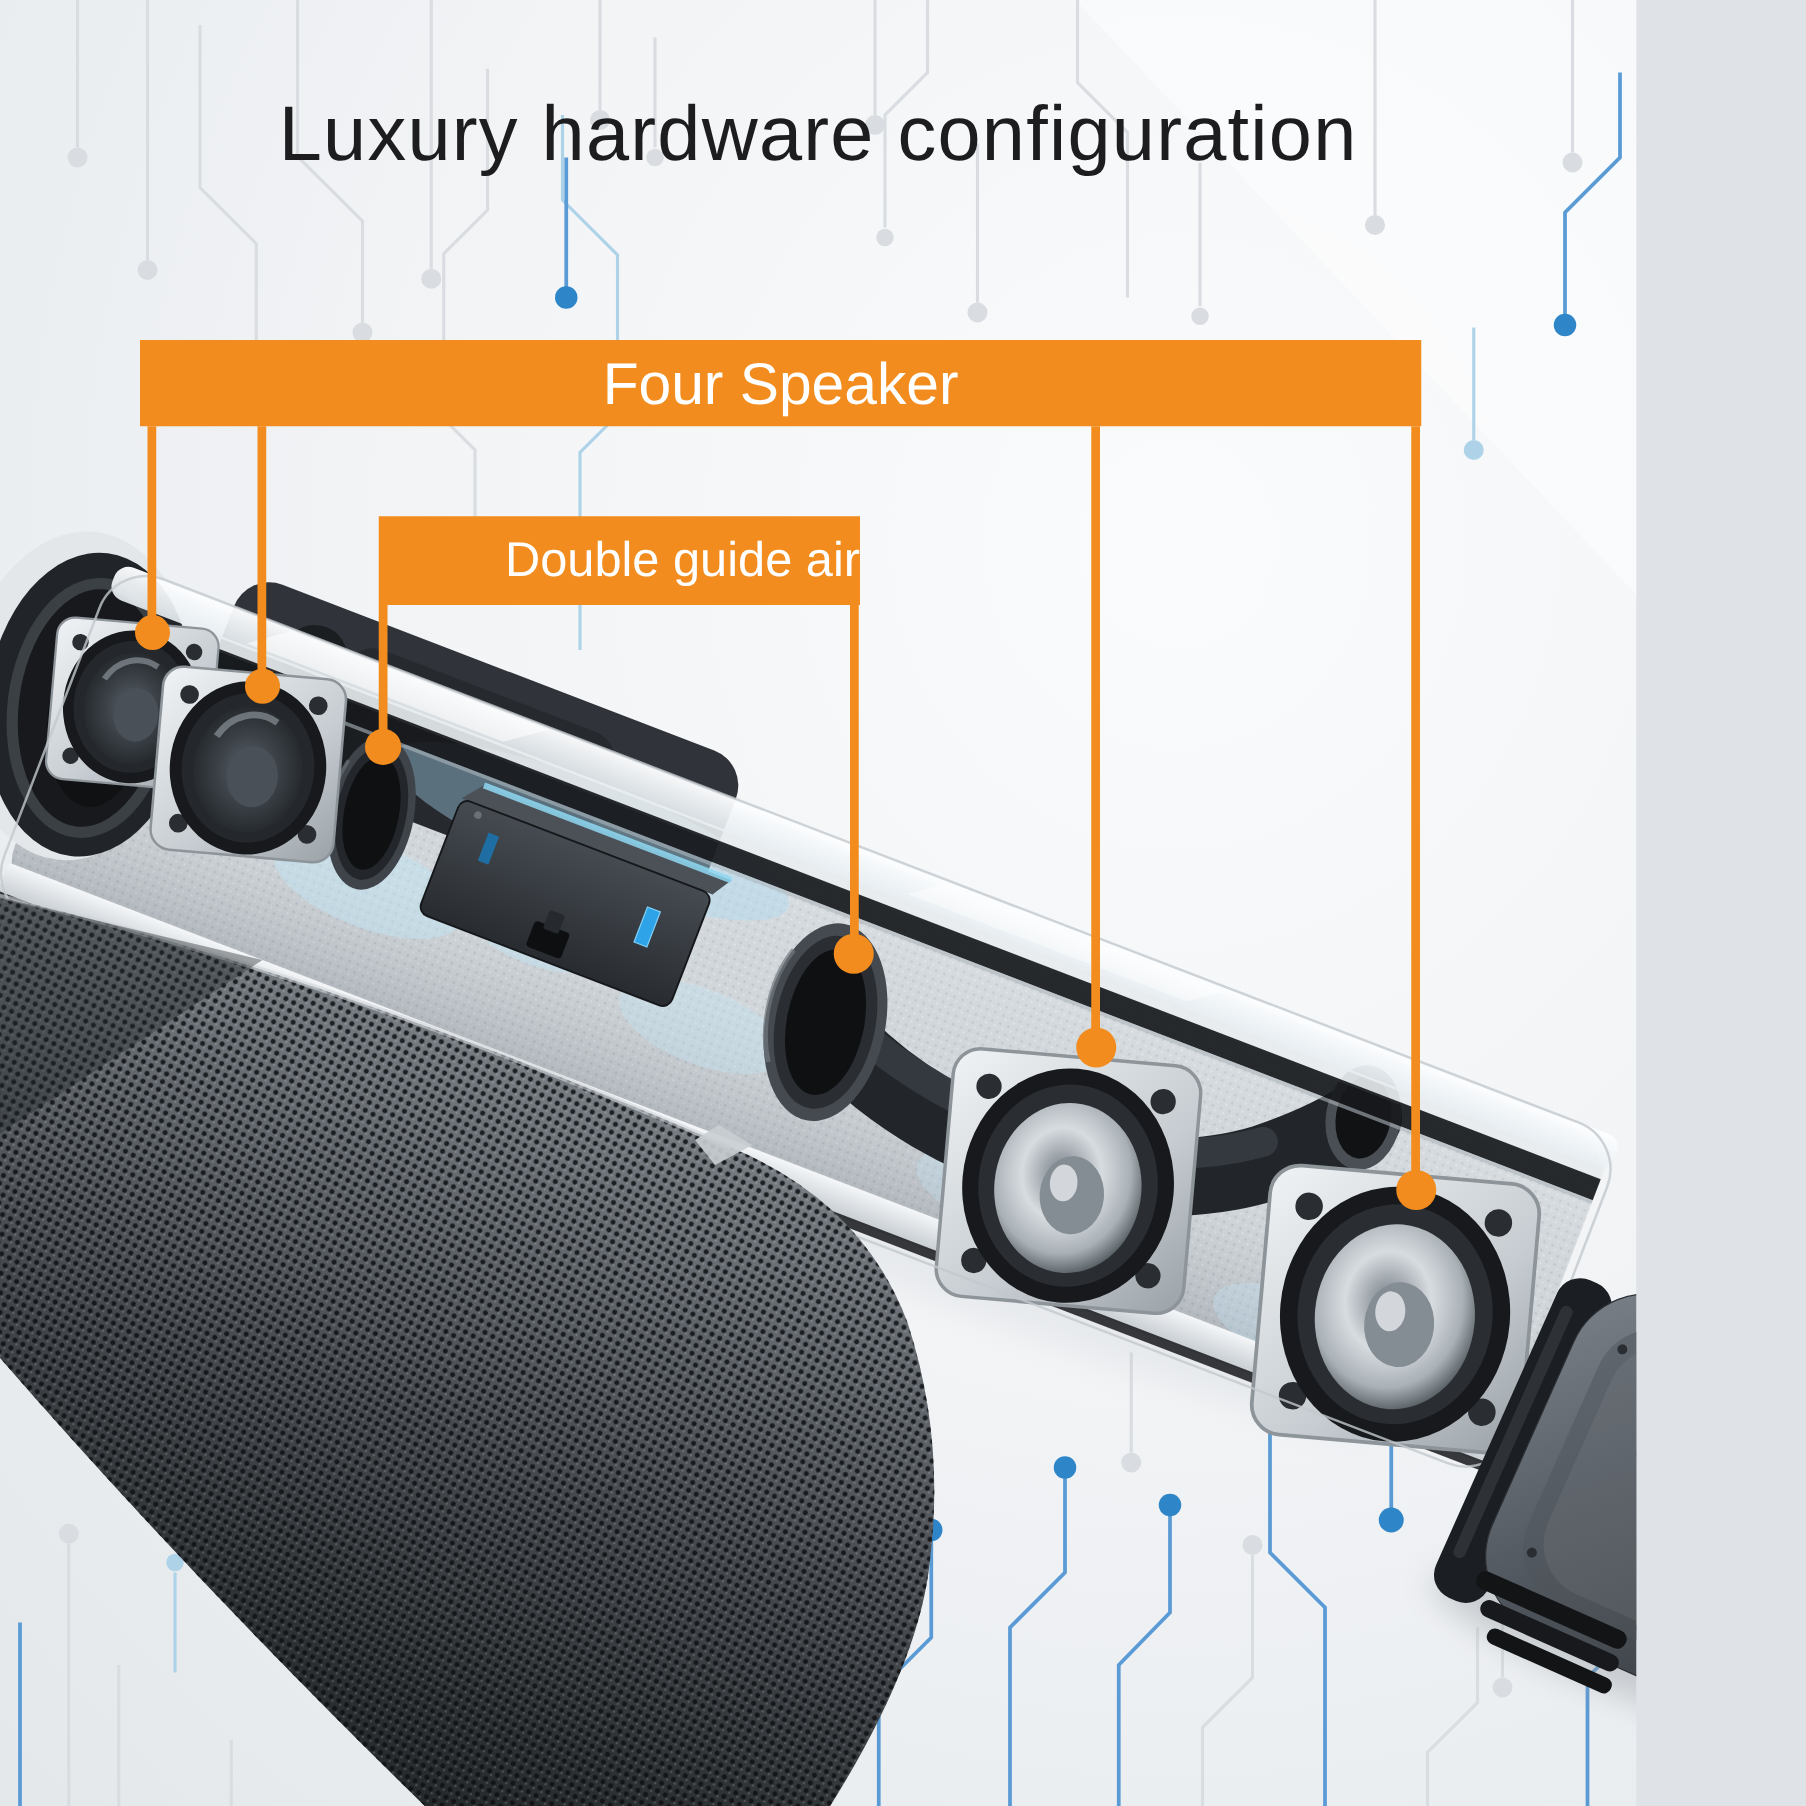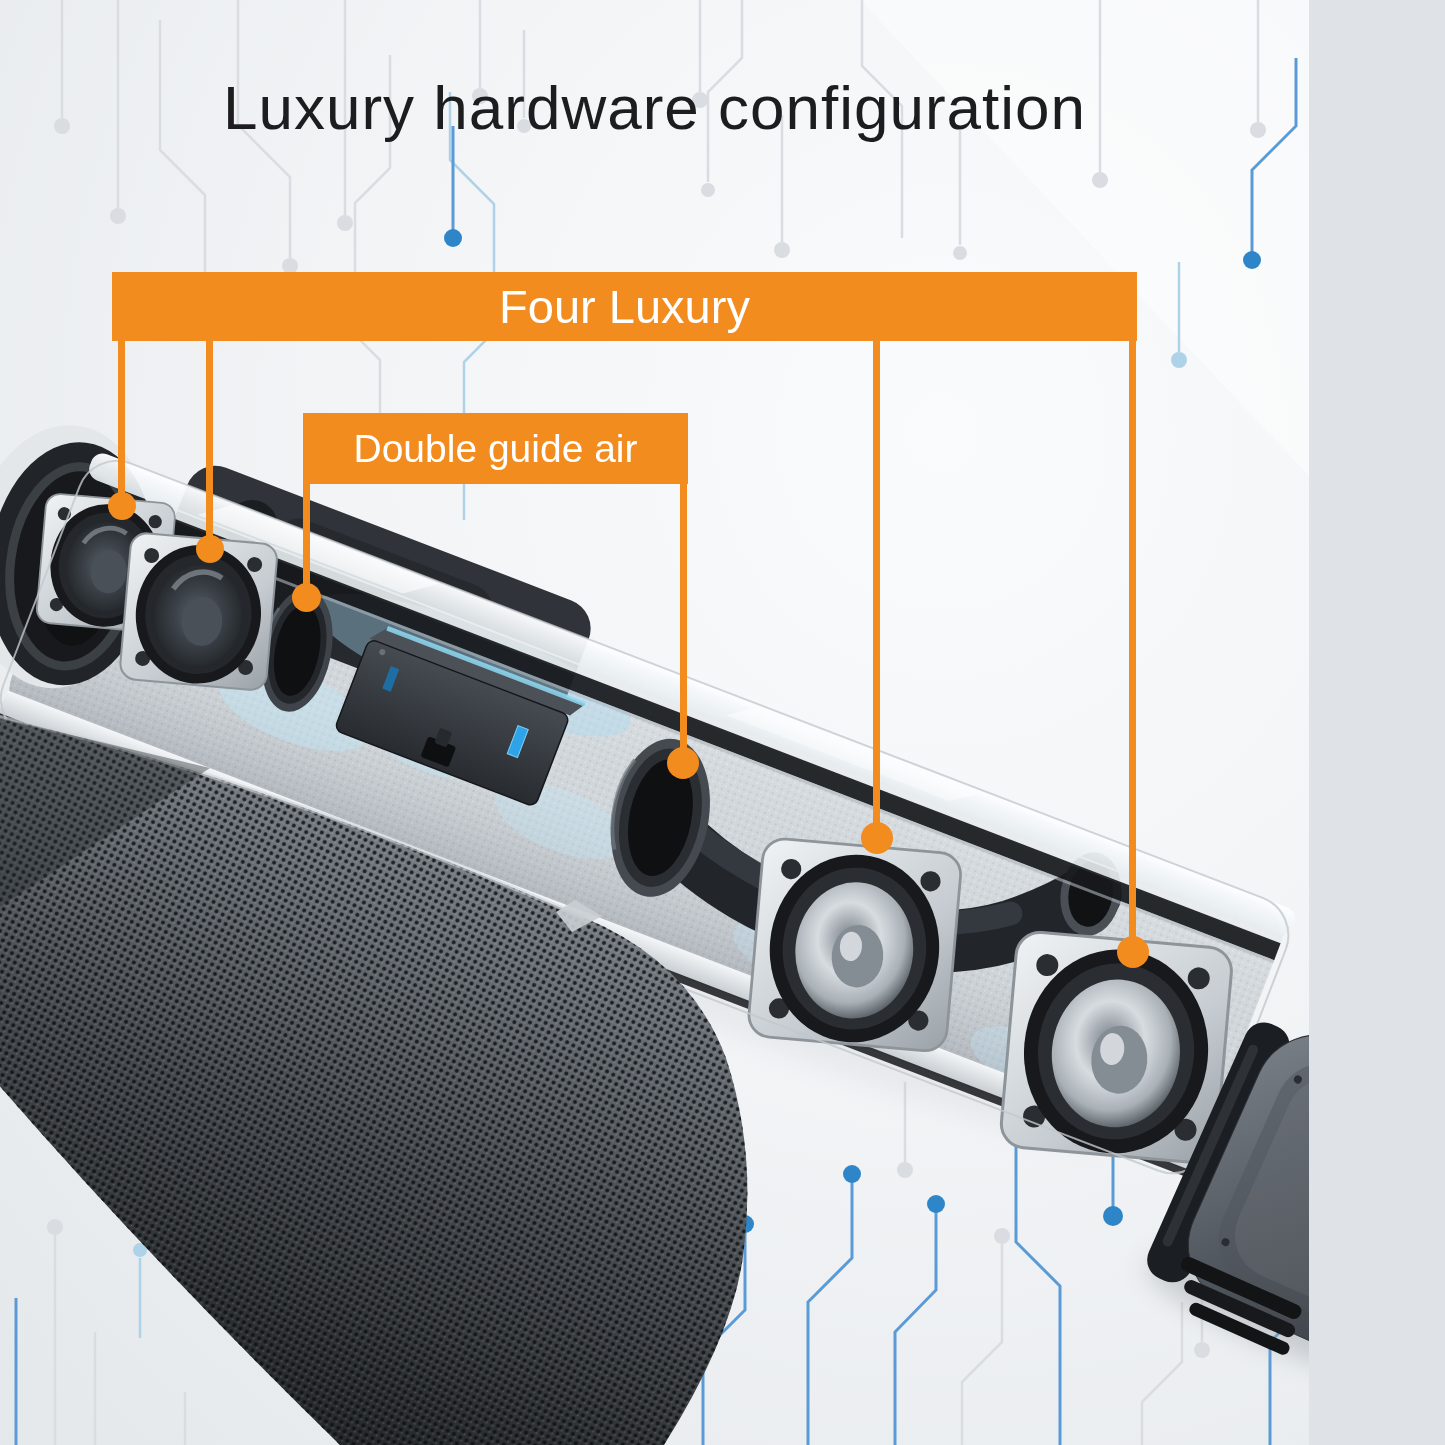--- a/index.html
+++ b/index.html
@@ -3,21 +3,21 @@
 <meta charset="utf-8">
 <style>
   html,body{margin:0;padding:0;background:#dfe2e6;font-family:"Liberation Sans",sans-serif;}
   .stage{position:relative;width:1309px;height:1445px;overflow:hidden;
          background:radial-gradient(ellipse at 72% 30%, #fafbfc 0%, #f2f4f6 45%, #e9ecef 80%, #e5e8eb 100%);}
   .scene{position:absolute;left:0;top:0;width:1445px;height:1445px;}
   .page-title{position:absolute;left:0;top:72px;width:100%;text-align:center;
               font-size:62px;font-weight:400;color:#1d1d1f;letter-spacing:1px;z-index:6;}
   .banner{position:absolute;background:#F28C1E;color:#fff;display:flex;align-items:center;justify-content:center;z-index:7;}
   .banner-1{left:112px;top:272px;width:1025px;height:69px;font-size:47px;}
-  .banner-2{left:303px;top:413px;width:385px;height:71px;font-size:39px;}
+  .banner-2{left:303px;top:413px;width:385px;height:71px;font-size:39px;justify-content:flex-end;}
   .lline{position:absolute;width:7px;background:#F28C1E;z-index:7;}
   .ldot{position:absolute;border-radius:50%;background:#F28C1E;z-index:7;}
   .ctl{position:absolute;z-index:8;background:#1f2327;
        box-shadow:inset 0 2px 3px rgba(255,255,255,.14), 0 4px 8px rgba(0,0,0,.45);}
   .pill{border-radius:30px;display:flex;align-items:center;}
   .pill-top{left:1316px;top:1048px;width:220px;height:56px;transform:rotate(-33deg);gap:20px;padding-left:24px;}
   .pill-bottom{left:1338px;top:1156px;width:240px;height:62px;transform:rotate(-33deg);gap:24px;padding-left:26px;border-radius:31px;}
   .power-btn{left:1376px;top:1108px;width:48px;height:52px;border-radius:12px;transform:rotate(-33deg);
              display:flex;align-items:center;justify-content:center;}
   .led{position:absolute;left:1396px;top:1097px;width:30px;height:7px;border-radius:4px;z-index:8;
@@ -348,21 +348,21 @@
     <path d="M -50 706 Q 220 762 585 918 Q 690 962 726 1058 Q 756 1150 744 1248 Q 736 1330 664 1445 L 340 1445 Q 120 1230 -50 1028 Z" fill="url(#meshHi)" opacity=".16"></path>
     <path d="M -50 706 Q 220 762 585 918" stroke="#cfd4d8" stroke-width="4" fill="none" opacity=".6"></path>
     <polygon points="575,900 602,916 572,932 556,912" fill="#c9ced3" opacity=".9"></polygon>
     <polygon points="-50,706 210,768 -50,940" fill="#24272a" opacity=".4"></polygon>
   </g>
 </svg>
 
 <div class="page-title">Luxury hardware configuration</div>
 
 <div class="banner banner-1">
-  <span>Four Luxury</span>
+  <span>Four Speaker</span>
 </div>
 <div class="lline" style="left:118px;top:341px;height:161px;"></div>
 <div class="ldot" style="left:108px;top:492px;width:28px;height:28px;"></div>
 <div class="lline" style="left:206px;top:341px;height:204px;"></div>
 <div class="ldot" style="left:196px;top:535px;width:28px;height:28px;"></div>
 <div class="lline" style="left:873px;top:341px;height:491px;"></div>
 <div class="ldot" style="left:861px;top:822px;width:32px;height:32px;"></div>
 <div class="lline" style="left:1129px;top:341px;height:605px;"></div>
 <div class="ldot" style="left:1117px;top:936px;width:32px;height:32px;"></div>
 

